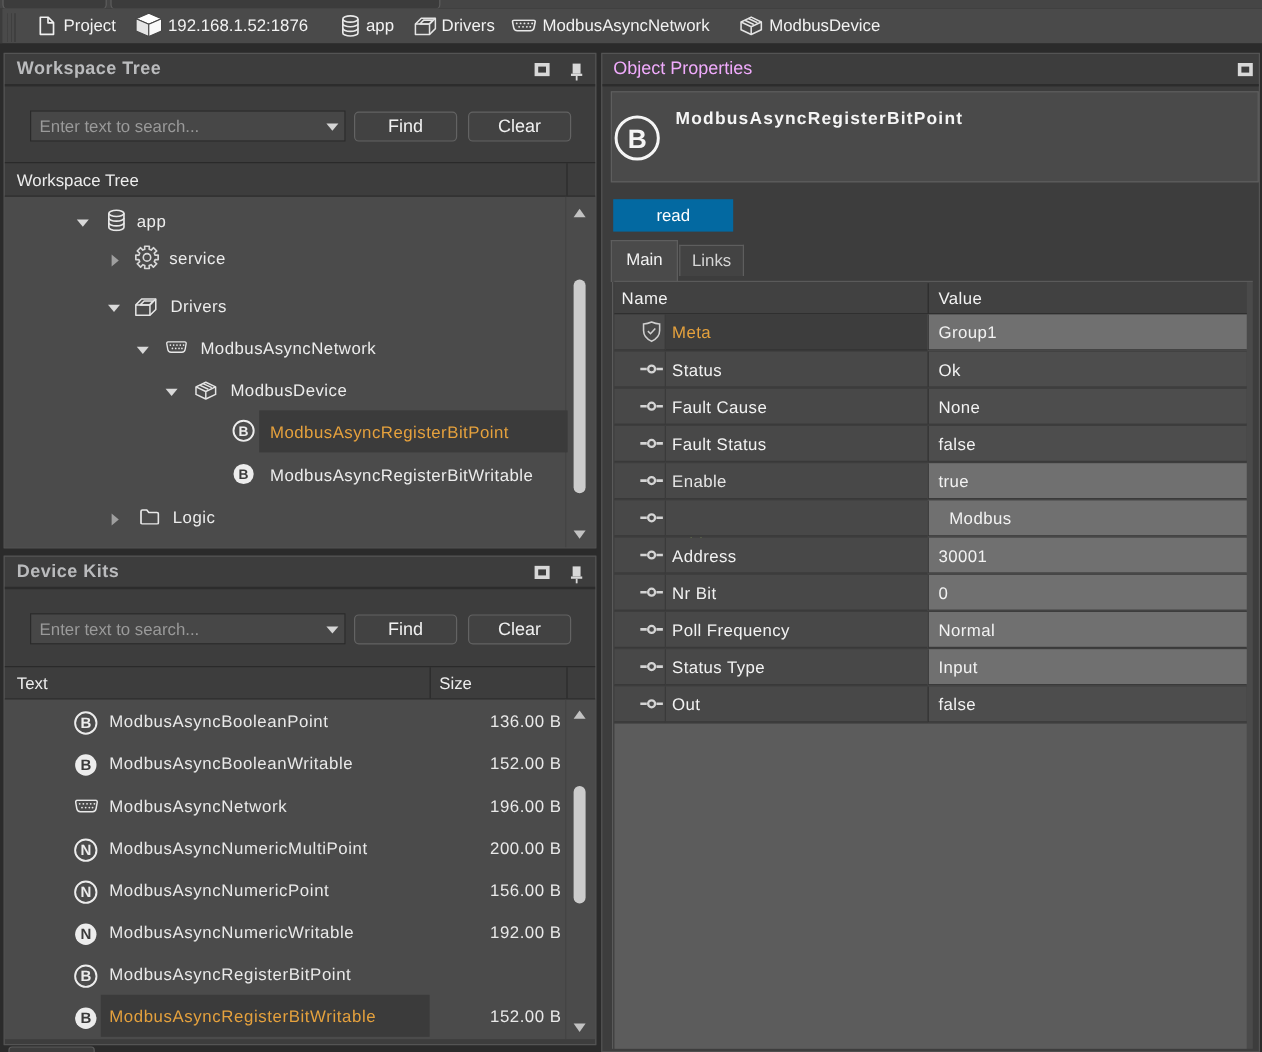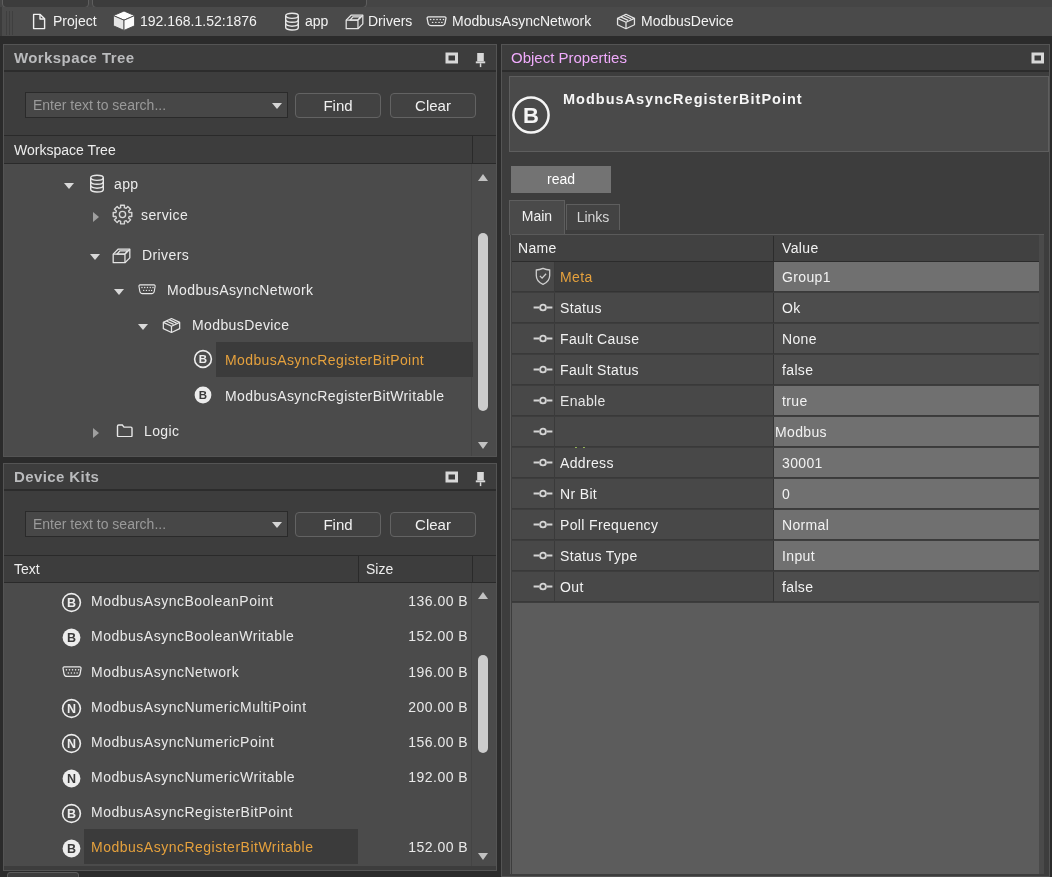--- a/index.html
+++ b/index.html
@@ -332,21 +332,21 @@
 
 <div class="a" style="left:509px;top:76px;width:540px;height:76px;background:#4a4a4a;border:1px solid #5e5e5e;box-sizing:border-box"></div>
 <svg class="a" width="40" height="40" style="left:511px;top:95px">
 <circle cx="20" cy="20" r="17.6" fill="none" stroke="#f5f5f5" stroke-width="2.5"></circle>
 <text x="20" y="28" font-size="22" font-weight="bold" fill="#f5f5f5" text-anchor="middle" font-family="Liberation Sans,sans-serif">B</text>
 </svg>
 <div class="a" style="left:563px;top:91px;font-size:14.5px;font-weight:bold;color:#f5f5f5;line-height:16px;white-space:nowrap;letter-spacing:1px">
 <div>ModbusAsyncRegisterBitPoint</div>
 </div>
 
-<div class="a" style="left:511px;top:166px;width:100px;height:27px;background:#737373;color:#fff;font-size:14px;text-align:center;line-height:27px">read</div>
+<div class="a" style="left:511px;top:166px;width:100px;height:27px;background:#0369a1;color:#fff;font-size:14px;text-align:center;line-height:27px">read</div>
 
 <div class="a" style="left:566px;top:204px;width:54px;height:26px;background:#434343;border:1px solid #5e5e5e;border-bottom:none;box-sizing:border-box;color:#d6d6d6;font-size:14px;text-align:center;line-height:25px">Links</div>
 <div class="a" style="left:509px;top:200px;width:56px;height:35px;background:#4a4a4a;border:1px solid #5e5e5e;border-bottom:none;box-sizing:border-box;color:#f2f2f2;font-size:14px;text-align:center;line-height:31px">Main</div>
 
 <div class="a" style="left:512px;top:235px;width:527px;height:26px;background:#414141"></div>
 <div class="a" style="left:512px;top:234px;width:532px;height:1px;background:#5a5a5a"></div>
 <div class="a" style="left:1039px;top:235px;width:5px;height:639px;background:#4a4a4a"></div>
 <div class="cell" style="left:518px;top:235px;line-height:26px">Name</div>
 <div class="cell" style="left:782px;top:235px;line-height:26px">Value</div>
 <div class="a" style="left:773px;top:236px;width:1px;height:25px;background:#2c2c2c"></div>
@@ -382,21 +382,21 @@
 <div class="cell" style="left:560px;top:355px;color:#f2f2f2">Fault Status</div>
 <div class="a" style="left:554px;top:355px;width:1px;height:30px;background:#3a3a3a"></div>
 <div class="cell" style="left:512px;top:386px;width:261px;height:30px;background:#484848;border-bottom:1px solid #393939"></div>
 <div class="cell" style="left:773px;top:386px;width:266px;height:30px;background:#707070;border-bottom:1px solid #3a3a3a;border-left:1px solid #333333;padding-left:8px">true</div>
 <svg class="a" width="20" height="9" style="left:533px;top:396px">
     <use href="#link"></use>
   </svg>
 <div class="cell" style="left:560px;top:386px;color:#e5e5e5">Enable</div>
 <div class="a" style="left:554px;top:386px;width:1px;height:30px;background:#3a3a3a"></div>
 <div class="cell" style="left:512px;top:417px;width:261px;height:30px;background:#484848;border-bottom:1px solid #393939"></div>
-<div class="cell" style="left:773px;top:417px;width:266px;height:30px;background:#707070;border-bottom:1px solid #3a3a3a;border-left:1px solid #333333;padding-left:1px">Modbus</div>
+<div class="cell" style="left:773px;top:417px;width:266px;height:30px;background:#707070;border-bottom:1px solid #3a3a3a;border-left:1px solid #333333;padding-left:17px">Modbus</div>
 <svg class="a" width="20" height="9" style="left:533px;top:427px">
     <use href="#link"></use>
   </svg>
 <div class="cell" style="left:560px;top:438px;color:#bef264">Address Format</div>
 <div class="a" style="left:554px;top:417px;width:1px;height:30px;background:#3a3a3a"></div>
 <div class="cell" style="left:512px;top:448px;width:261px;height:30px;background:#484848;border-bottom:1px solid #393939"></div>
 <div class="cell" style="left:773px;top:448px;width:266px;height:30px;background:#707070;border-bottom:1px solid #3a3a3a;border-left:1px solid #333333;padding-left:8px">30001</div>
 <svg class="a" width="20" height="9" style="left:533px;top:458px">
     <use href="#link"></use>
   </svg>

